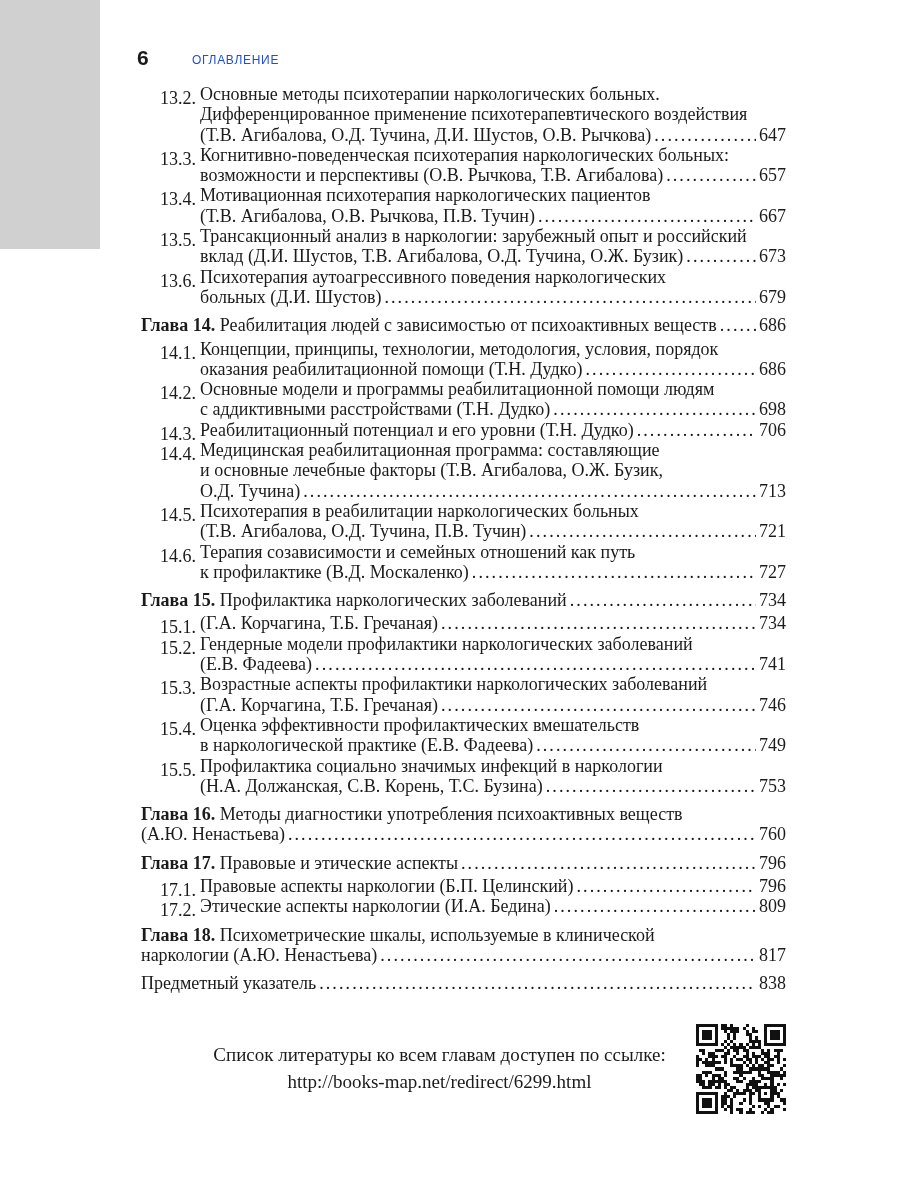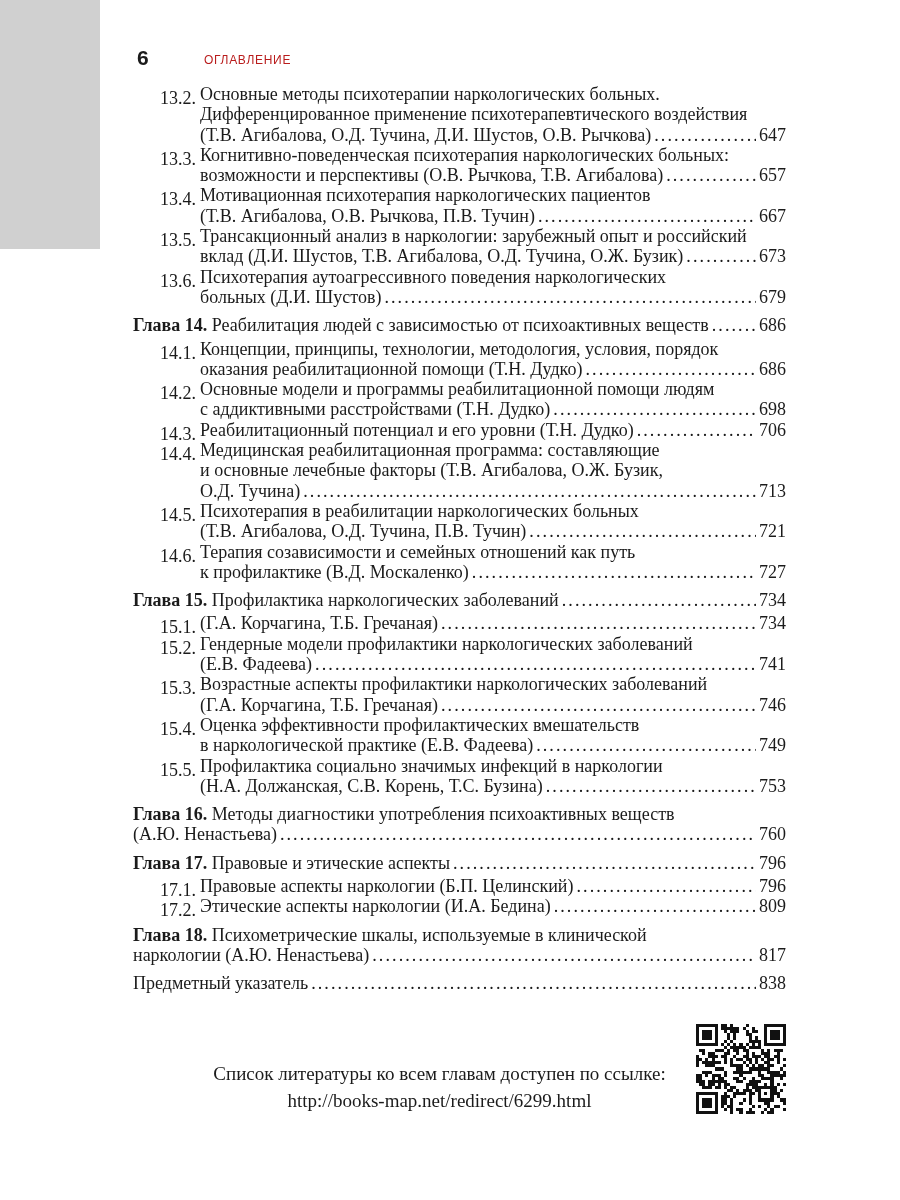--- a/index.html
+++ b/index.html
@@ -15,50 +15,50 @@
     position:absolute; left:0; top:0;
     width:100px; height:249px;
     background:#d0d0d0;
   }
   .folio {
     position:absolute; left:137px; top:46px;
     font-family:"Liberation Sans", sans-serif;
     font-weight:700; font-size:21px; color:#1b1b1b;
   }
   .running-head {
-    position:absolute; left:204px; top:53px;
+    position:absolute; left:192px; top:53px;
     font-family:"Liberation Sans", sans-serif;
-    font-size:12px; letter-spacing:0.7px; color:#b91c1c;
+    font-size:12px; letter-spacing:0.7px; color:#1d4ed8;
   }
   .toc {
     position:absolute; left:133px; top:84px; width:653px;
     font-size:18px; line-height:20.3px;
   }
   .entry { position:relative; }
   .entry.section { padding-left:67px; }
   .entry.section .num { position:absolute; left:27px; top:4px; }
-  .entry.gap { margin-top:8px; }
+  .entry.gap { margin-top:8px;margin-left:8px; }
   .entry.chapter + .entry.section { margin-top:3px; }
   .line { white-space:nowrap; }
   .line.last { display:flex; align-items:baseline; }
   .line.last .txt { flex:0 0 auto; }
   .b { font-weight:700; }
   .i { }
   .leader {
     flex:1 1 auto; overflow:hidden; white-space:nowrap;
     min-width:10px; margin:0 3px 0 3px;
   }
   .leader::after {
     content:"......................................................................................................................................";
     letter-spacing:2.1px;
   }
   .pg { flex:0 0 auto; }
   .footer {
     position:absolute; left:133px; top:1041px; width:653px;
-    display:flex; align-items:flex-end;
+    display:flex; align-items:flex-start;
   }
   .footer-text {
     flex:1 1 auto; text-align:center;
     font-size:19px; line-height:27px;
     padding-left:58px;
   }
   .qr {
     width:90px; height:90px; flex:0 0 auto;
     margin-left:8px; margin-top:-17px;
   }

